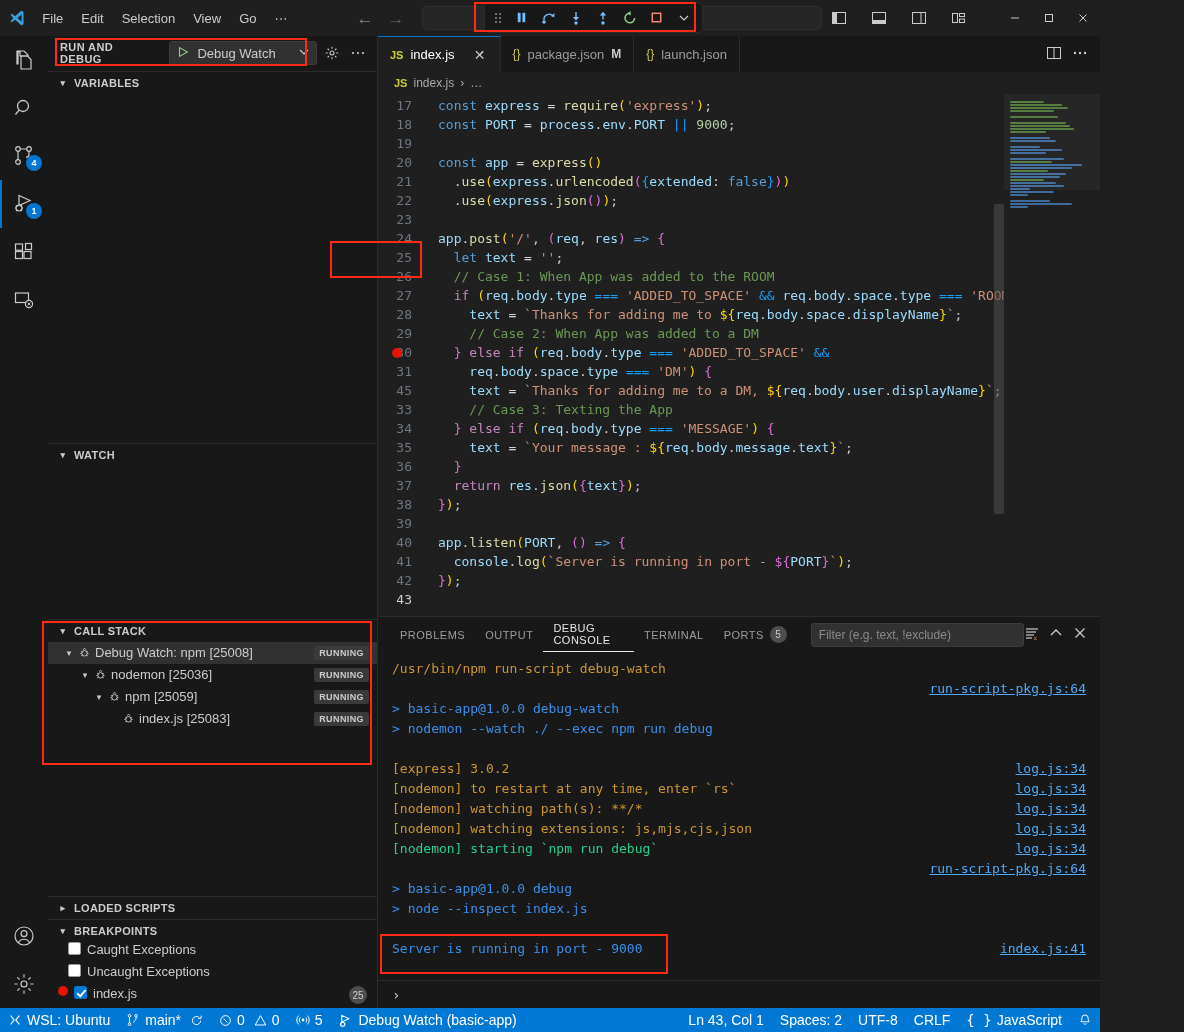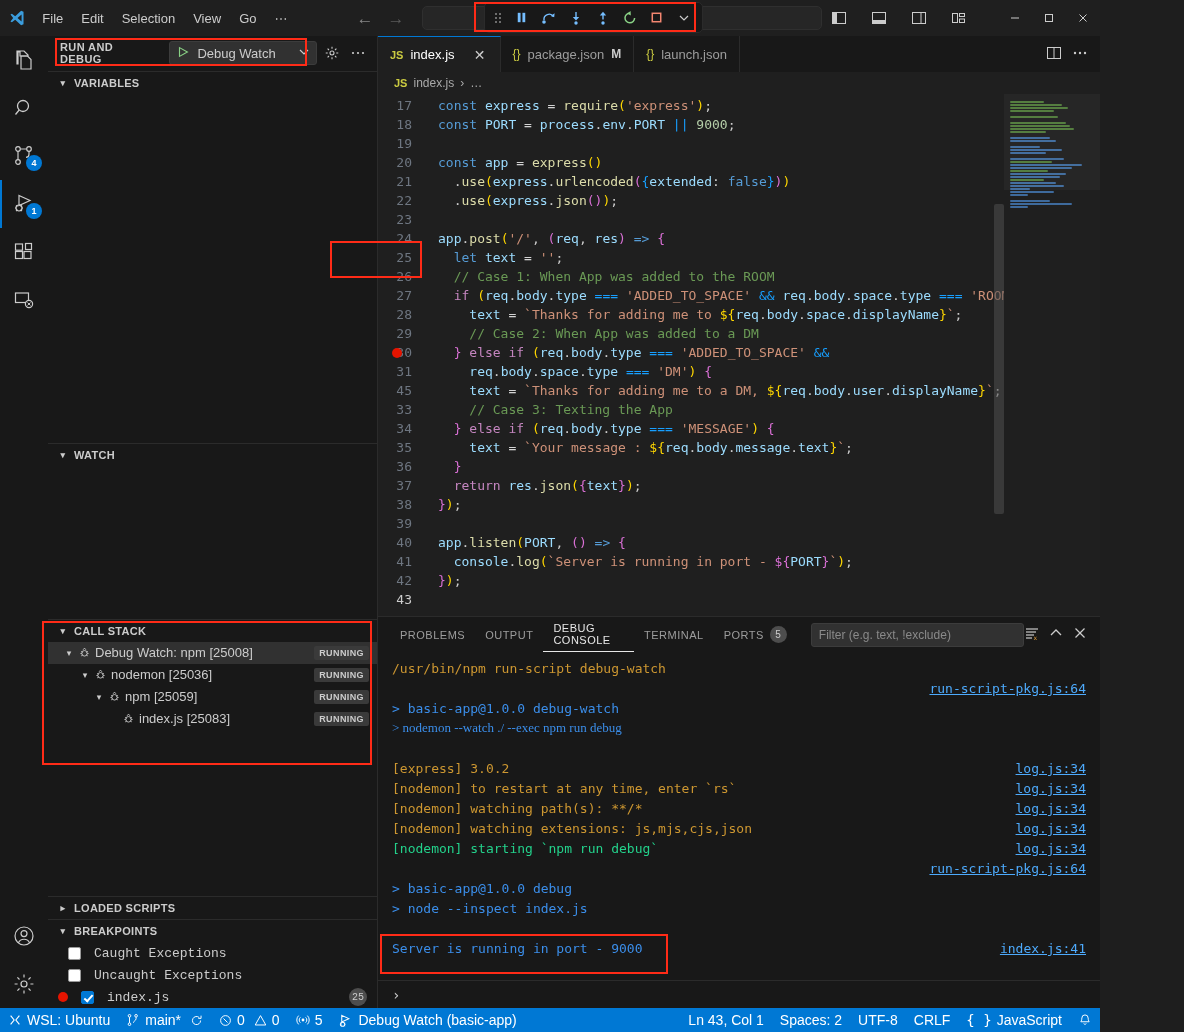--- a/index.html
+++ b/index.html
@@ -93,21 +93,21 @@
     position: relative; color: #cccccc;
   }
   .stack-row.selected { background: #313131; }
   .stack-label { white-space: nowrap; overflow:hidden; text-overflow: ellipsis; }
   .badge-running {
     margin-left: auto; background: #3a3a3a; color: #cccccc; font-size: 9px; font-weight: 700;
     letter-spacing: .4px; padding: 2px 5px; border-radius: 2px;
   }
   .bug-ico { margin: 0 4px 0 2px; display:inline-flex; }
 
-  .bp-row { height: 22px; display:flex; align-items:center; font-size: 13px; padding-left: 20px; gap: 13px; font-family: Liberation Mono, monospace; }
+  .bp-row { height: 22px; display:flex; align-items:flex-start; font-size: 13px; padding-left: 20px; gap: 6px; }
   .cb { width: 13px; height: 13px; border: 1px solid #9a9a9a; background: #fff; border-radius: 2px; display:inline-block; }
   .cb.checked { background: #0078d4; border-color:#0078d4; position: relative; }
   .cb.checked::after {
     content: ''; position: absolute; left: 4px; top: 1px; width: 3px; height: 7px;
     border: solid #fff; border-width: 0 2px 2px 0; transform: rotate(42deg);
   }
   .bp-dot { width: 10px; height: 10px; border-radius: 50%; background: #e51400; display:inline-block; }
   .bp-count {
     margin-left: auto; margin-right: 10px; background: #4d4d4d; color:#cccccc; font-size: 10px;
     min-width: 18px; height: 18px; border-radius: 9px; display:flex; align-items:center; justify-content:center;
@@ -756,21 +756,21 @@
               <span class="cmsg" style="color:#cd9731;">/usr/bin/npm run-script debug-watch</span>
             </div>
           <div class="crow">
               <span class="cmsg"></span>
               <span class="csrc">run-script-pkg.js:64</span>
             </div>
           <div class="crow">
               <span class="cmsg" style="color:#3b8eea;">&gt; basic-app@1.0.0 debug-watch</span>
             </div>
           <div class="crow">
-              <span class="cmsg" style="color:#3b8eea;font-family:Liberation Serif, serif;">&gt; nodemon --watch ./ --exec npm run debug</span>
+              <span class="cmsg" style="color:#3b8eea;">&gt; nodemon --watch ./ --exec npm run debug</span>
             </div>
           <div class="crow">
               <span class="cmsg"></span>
             </div>
           <div class="crow">
               <span class="cmsg" style="color:#cd9731;">[express] 3.0.2</span>
               <span class="csrc">log.js:34</span>
             </div>
           <div class="crow">
               <span class="cmsg" style="color:#cd9731;">[nodemon] to restart at any time, enter `rs`</span>

